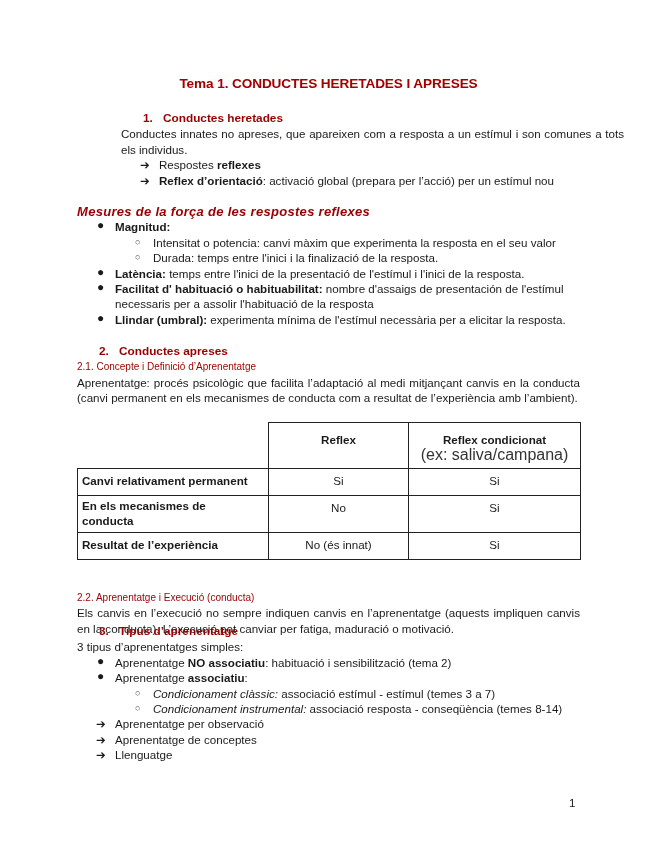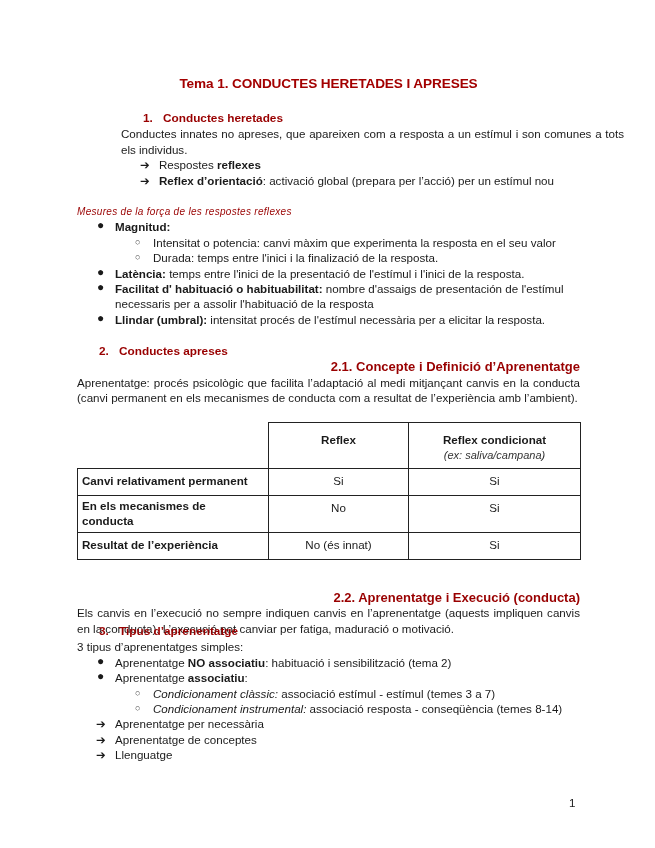--- a/index.html
+++ b/index.html
@@ -3,40 +3,40 @@
 <meta charset="utf-8">
 <style>
   html, body { margin: 0; padding: 0; background: #ffffff; }
   body { width: 655px; height: 848px; position: relative; overflow: hidden;
          font-family: "Liberation Sans", sans-serif; color: #1a1a1a; font-size: 11.6px; line-height: 15.4px; }
   .page { position: absolute; left: 77px; top: 0; width: 503px; }
   .title { position: absolute; top: 76px; left: 0; width: 503px; text-align: center;
            font-size: 13.6px; font-weight: bold; color: #a30000; letter-spacing: -0.1px; }
   .h1 { font-weight: bold; color: #990000; font-size: 11.8px; padding-left: 22px; }
   .h1 .num { display: inline-block; width: 20px; }
-  .h2 { font-weight: bold; color: #990000; font-size: 13px; text-align: right; }
-  .h3i { font-weight: normal; font-style: italic; color: #990000; font-size: 10px; letter-spacing: 0.3px; }
+  .h2 { font-weight: normal; color: #990000; font-size: 10px; }
+  .h3i { font-weight: bold; font-style: italic; color: #990000; font-size: 13px; letter-spacing: 0.3px; }
   p { margin: 0; }
   .just { text-align: justify; }
   ul { list-style: none; margin: 0; padding: 0; }
   li { position: relative; }
   .arrow { padding-left: 38px; }
   .arrow .mk { position: absolute; left: 19px; top: 0; }
   .bul { padding-left: 38px; }
   .bul .mk { position: absolute; left: 20px; top: -1px; font-size: 12px; }
   .sub { padding-left: 76px; }
   .sub .mk { position: absolute; left: 58px; top: 0px; font-size: 9px; color: #444; }
   b { font-weight: bold; }
   table { border-collapse: collapse; width: 503px; table-layout: fixed; font-size: 11.6px; }
   td { border: 1.3px solid #222; padding: 3px 4px; vertical-align: top; line-height: 14.5px; }
   td.blank { border-top: none; border-left: none; }
   td.c { text-align: center; }
   .hdr { height: 32px; padding-top: 10px; }
   .rowh { height: 19px; padding-top: 5px; padding-bottom: 2px; }
-  .small { font-size: 11px; color: #333; font-style: italic; }
+  .small { font-size: 16px; color: #333; }
   .pagenum { position: absolute; left: 569px; top: 795px; font-size: 11.6px; }
 </style>
 </head>
 <body>
 
 <div class="page">
 
   <div class="title">Tema 1. CONDUCTES HERETADES I APRESES</div>
 
   <div style="position:absolute; top:111px; left:0; width:503px;margin-left:44px;">
@@ -74,21 +74,21 @@
       <li class="bul">
         <span class="mk">●</span>
         <b>Latència:</b><span> temps entre l'inici de la presentació de l'estímul i l'inici de la resposta.</span>
       </li>
       <li class="bul">
         <span class="mk">●</span>
         <b>Facilitat d' habituació o habituabilitat:</b><span> nombre d'assaigs de presentación de l'estímul necessaris per a assolir l'habituació de la resposta</span>
       </li>
       <li class="bul">
         <span class="mk">●</span>
-        <b>Llindar (umbral):</b><span> intensitat procés de l'estímul necessària per a elicitar la resposta.</span>
+        <b>Llindar (umbral):</b><span> experimenta mínima de l'estímul necessària per a elicitar la resposta.</span>
       </li>
     </ul>
   </div>
 
   <div style="position:absolute; top:344px; left:0; width:503px;">
     <div class="h1">
       <span class="num">2.</span><span>Conductes apreses</span>
     </div>
     <div class="h2">2.1. Concepte i Definició d’Aprenentatge</div>
     <p class="just">Aprenentatge: procés psicològic que facilita l’adaptació al medi mitjançant canvis en la conducta (canvi permanent en els mecanismes de conducta com a resultat de l’experiència amb l’ambient).</p>
@@ -151,21 +151,21 @@
       <li class="sub">
         <span class="mk">○</span>
         <i>Condicionament clàssic:</i><span> associació estímul - estímul (temes 3 a 7)</span>
       </li>
       <li class="sub">
         <span class="mk">○</span>
         <i>Condicionament instrumental:</i><span> associació resposta - conseqüència (temes 8-14)</span>
       </li>
       <li class="arrow">
         <span class="mk">➔</span>
-        <span>Aprenentatge per necessària</span>
+        <span>Aprenentatge per observació</span>
       </li>
       <li class="arrow">
         <span class="mk">➔</span>
         <span>Aprenentatge de conceptes</span>
       </li>
       <li class="arrow">
         <span class="mk">➔</span>
         <span>Llenguatge</span>
       </li>
     </ul>

